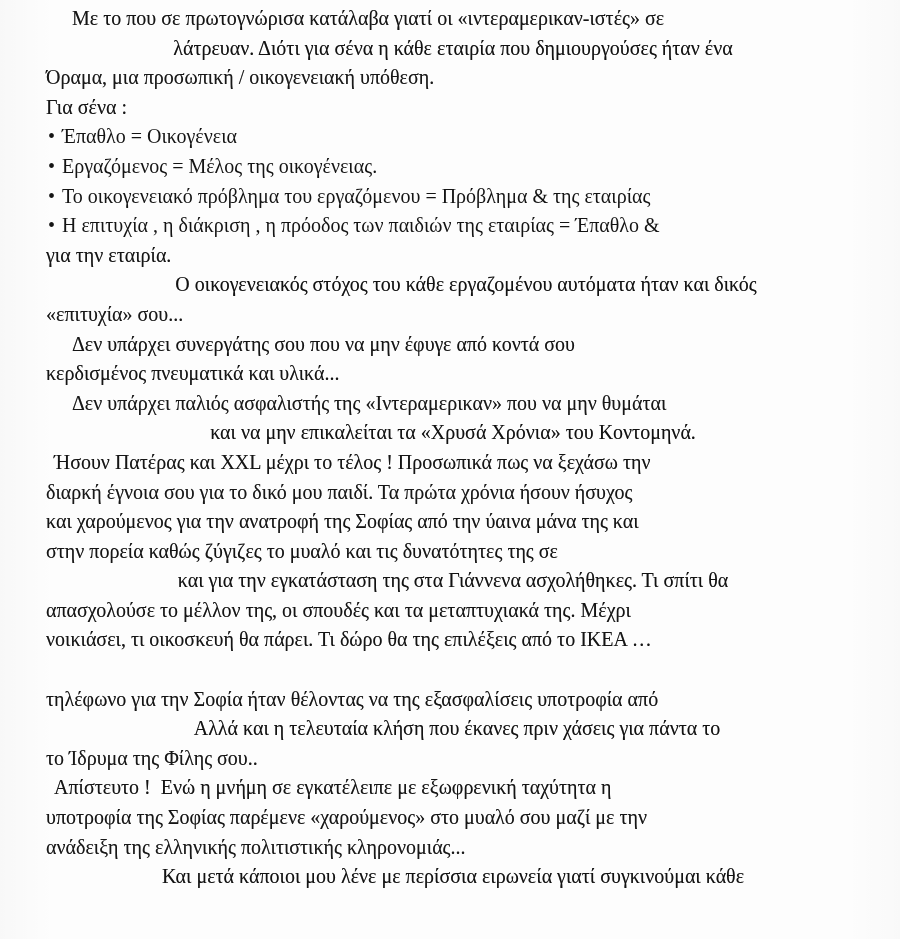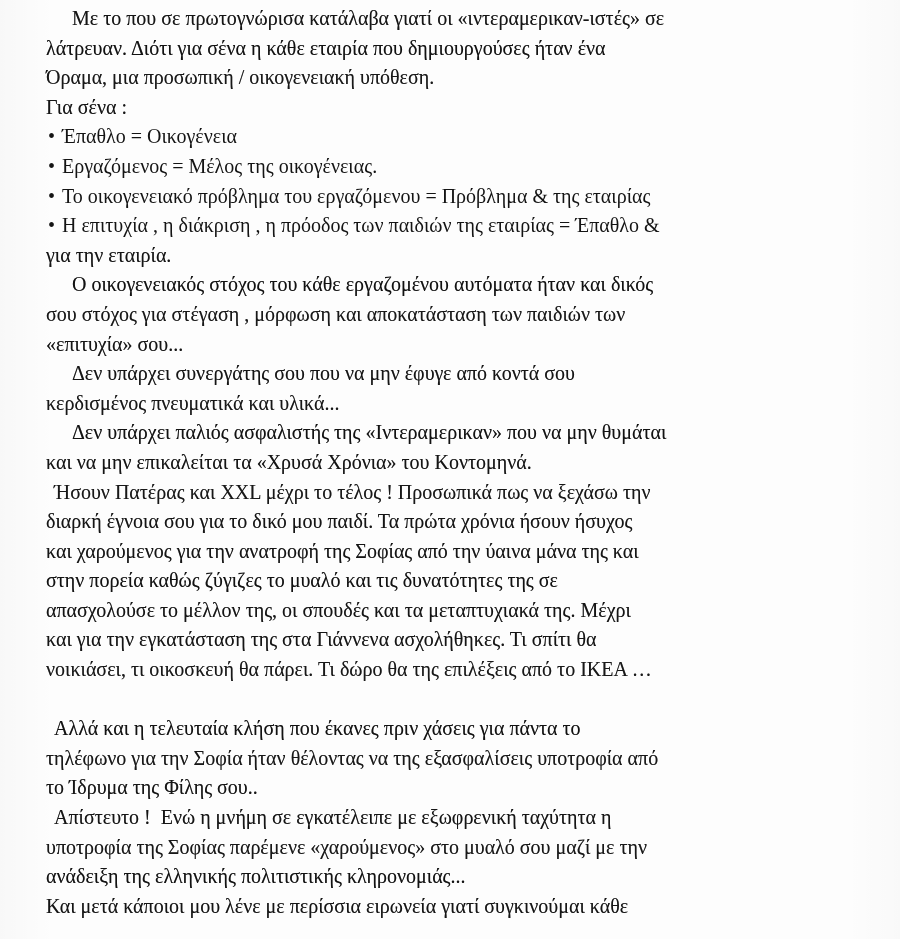--- a/index.html
+++ b/index.html
@@ -59,21 +59,21 @@
     color: #151515;
   }
 
   .blank-line {
     display: block;
     height: 29.6px;
   }
 
   
   .ln:nth-child(3n)   { color: #181818; }
-  .ln:nth-child(5n+2) { color: #121212; }
+  .ln:nth-child(5n+2) { color: #121212; text-align: center; }
 </style>
 </head>
 <body>
 
 <div id="page">
   <div class="doc-body">
 
     <div>
       <span class="ln ind-para">Με το που σε πρωτογνώρισα κατάλαβα γιατί οι «ιντεραμερικαν-ιστές» σε</span>
       <span class="ln ind-none">λάτρευαν. Διότι για σένα η κάθε εταιρία που δημιουργούσες ήταν ένα</span>
@@ -84,36 +84,35 @@
     <div>
       <span class="bullet-line"><span class="bullet-dot">•</span><span>Έπαθλο = Οικογένεια</span></span>
       <span class="bullet-line"><span class="bullet-dot">•</span><span>Εργαζόμενος = Μέλος της οικογένειας.</span></span>
       <span class="bullet-line"><span class="bullet-dot">•</span><span>Το οικογενειακό πρόβλημα του εργαζόμενου = Πρόβλημα &amp; της εταιρίας</span></span>
       <span class="bullet-line"><span class="bullet-dot">•</span><span>Η επιτυχία , η διάκριση , η πρόοδος των παιδιών της εταιρίας = Έπαθλο &amp;</span></span>
     </div>
 
     <div>
       <span class="ln ind-none">για την εταιρία.</span>
       <span class="ln ind-para">Ο οικογενειακός στόχος του κάθε εργαζομένου αυτόματα ήταν και δικός</span>
-      <span class="ln ind-none">σου στόχος για στέγαση , μόρφωση και αποκατάσταση των παιδιών των</span>
       <span class="ln ind-none">«επιτυχία» σου...</span>
       <span class="ln ind-para">Δεν υπάρχει συνεργάτης σου που να μην έφυγε από κοντά σου</span>
       <span class="ln ind-none">κερδισμένος πνευματικά και υλικά...</span>
       <span class="ln ind-para">Δεν υπάρχει παλιός ασφαλιστής της «Ιντεραμερικαν» που να μην θυμάται</span>
       <span class="ln ind-none">και να μην επικαλείται τα «Χρυσά Χρόνια» του Κοντομηνά.</span>
       <span class="ln ind-small">Ήσουν Πατέρας και XXL μέχρι το τέλος ! Προσωπικά πως να ξεχάσω την</span>
       <span class="ln ind-none">διαρκή έγνοια σου για το δικό μου παιδί. Τα πρώτα χρόνια ήσουν ήσυχος</span>
       <span class="ln ind-none">και χαρούμενος για την ανατροφή της Σοφίας από την ύαινα μάνα της και</span>
       <span class="ln ind-none">στην πορεία καθώς ζύγιζες το μυαλό και τις δυνατότητες της σε</span>
+      <span class="ln ind-none">και για την εγκατάσταση της στα Γιάννενα ασχολήθηκες. Τι σπίτι θα</span>
       <span class="ln ind-none">απασχολούσε το μέλλον της, οι σπουδές και τα μεταπτυχιακά της. Μέχρι</span>
-      <span class="ln ind-none">και για την εγκατάσταση της στα Γιάννενα ασχολήθηκες. Τι σπίτι θα</span>
       <span class="ln ind-none">νοικιάσει, τι οικοσκευή θα πάρει. Τι δώρο θα της επιλέξεις από το IKEA …</span>
       <span class="blank-line"></span>
+      <span class="ln ind-none">τηλέφωνο για την Σοφία ήταν θέλοντας να της εξασφαλίσεις υποτροφία από</span>
       <span class="ln ind-small">Αλλά και η τελευταία κλήση που έκανες πριν χάσεις για πάντα το</span>
-      <span class="ln ind-none">τηλέφωνο για την Σοφία ήταν θέλοντας να της εξασφαλίσεις υποτροφία από</span>
       <span class="ln ind-none">το Ίδρυμα της Φίλης σου..</span>
       <span class="ln ind-small">Απίστευτο !  Ενώ η μνήμη σε εγκατέλειπε με εξωφρενική ταχύτητα η</span>
       <span class="ln ind-none">υποτροφία της Σοφίας παρέμενε «χαρούμενος» στο μυαλό σου μαζί με την</span>
       <span class="ln ind-none">ανάδειξη της ελληνικής πολιτιστικής κληρονομιάς...</span>
       <span class="ln ind-none">Και μετά κάποιοι μου λένε με περίσσια ειρωνεία γιατί συγκινούμαι κάθε</span>
     </div>
 
   </div>
 </div>
 

